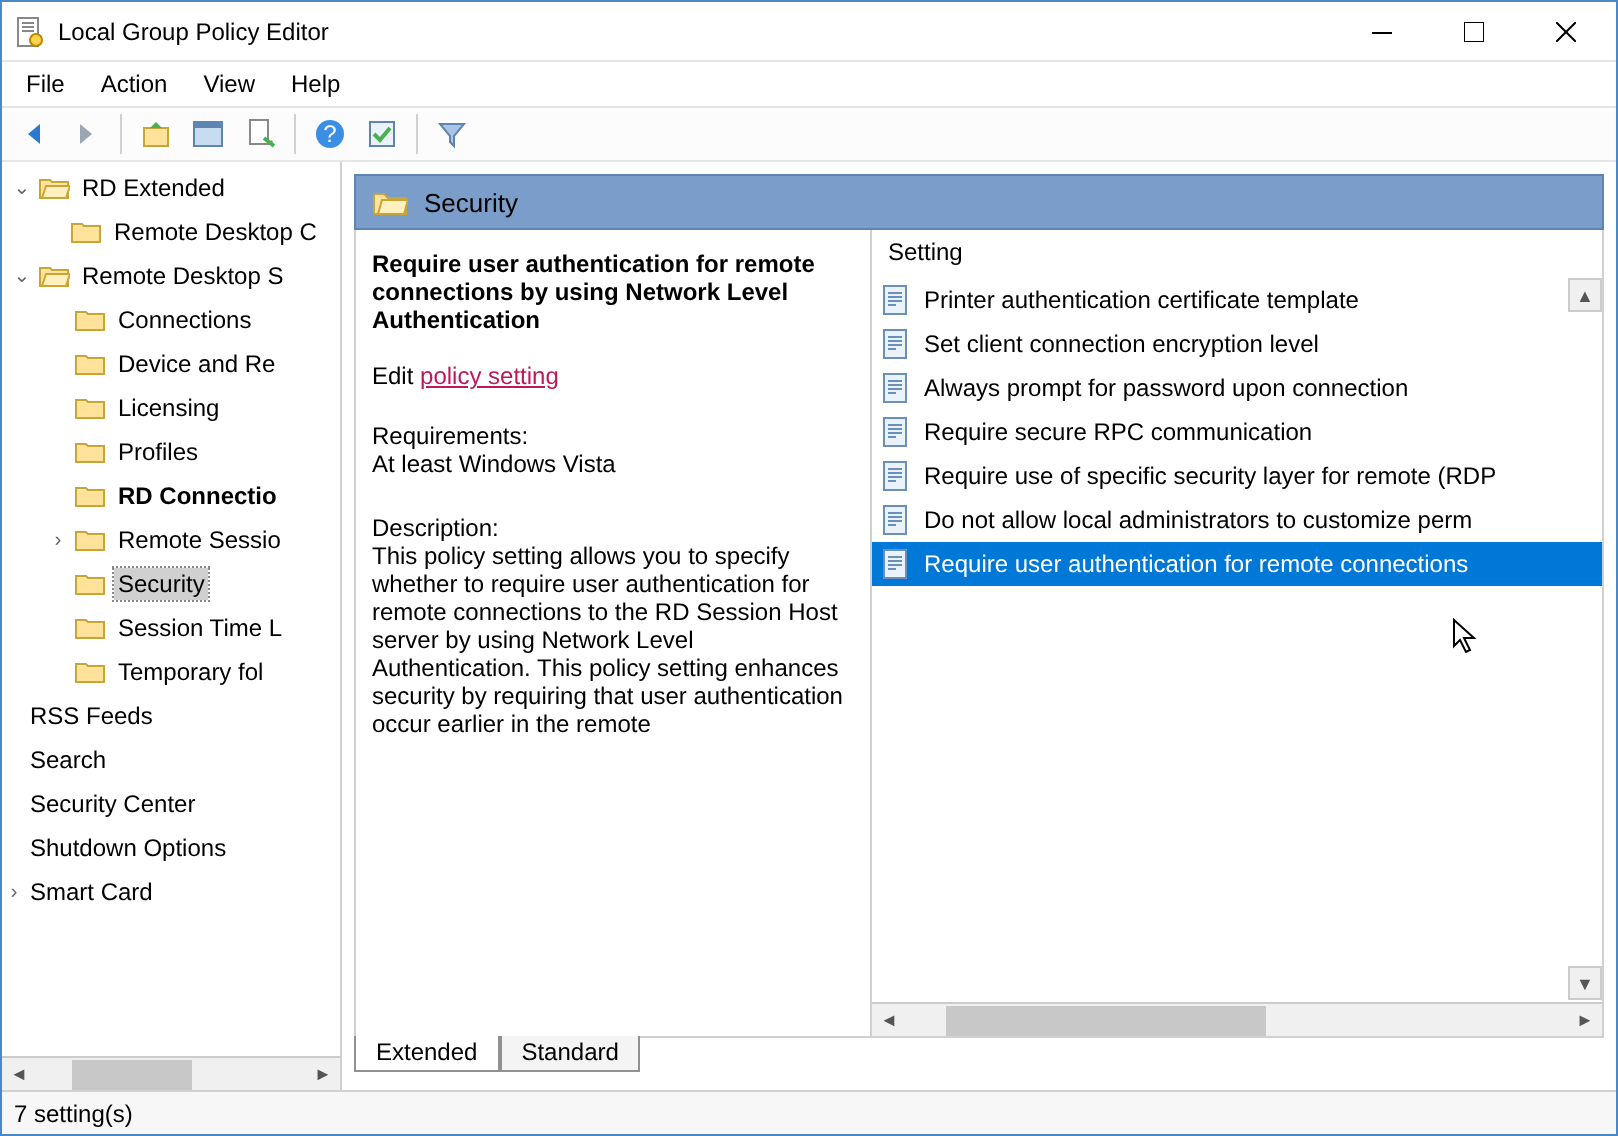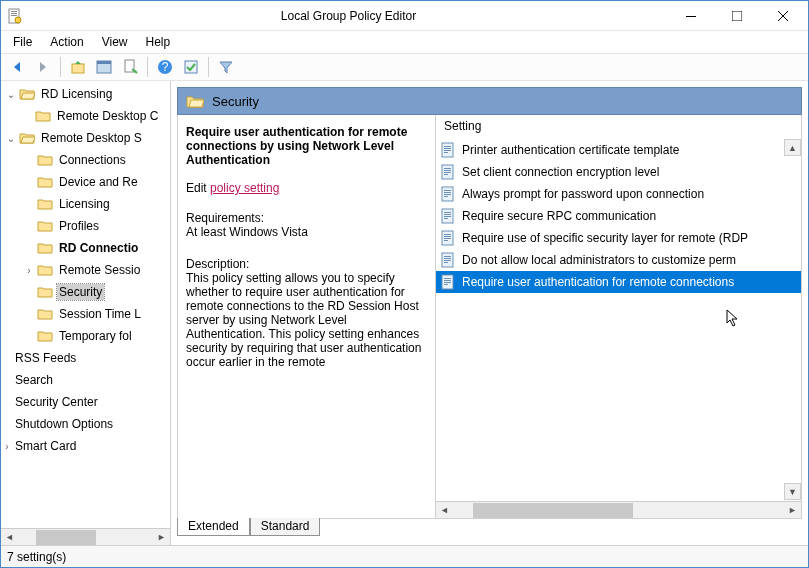--- a/index.html
+++ b/index.html
@@ -1,19 +1,19 @@
 <!DOCTYPE html>
 <html><head>
 <meta charset="utf-8">
 <style>
   * { box-sizing: border-box; margin: 0; padding: 0; font-family: "Segoe UI", Tahoma, sans-serif; font-size: 12px; }
   body { width: 809px; height: 568px; background: #fff; border: 1px solid #4a88c7; display: flex; flex-direction: column; overflow: hidden; }
   .titlebar { height: 30px; display: flex; align-items: center; padding: 0 2px 0 6px; background: #fff; border-bottom: 1px solid #e5e5e5; }
   .titlebar .app-icon { width: 16px; height: 16px; margin-right: 6px; }
-  .titlebar .title { flex: 1; font-size: 12px; text-align: center; }
+  .titlebar .title { flex: 1; font-size: 12px; }
   .titlebar .winbtn { width: 46px; height: 30px; display: flex; align-items: center; justify-content: center; }
   .menubar { height: 22px; display: flex; align-items: center; padding: 0 4px; gap: 2px; }
   .menubar .m { padding: 2px 8px; }
   .toolbar { height: 28px; border-top: 1px solid #e5e5e5; border-bottom: 1px solid #e5e5e5; display: flex; align-items: center; padding: 0 4px; gap: 2px; background: #fcfcfc; }
   .toolbar .btn { width: 24px; height: 24px; display: flex; align-items: center; justify-content: center; border: 1px solid transparent; }
   .toolbar .sep { width: 1px; height: 20px; background: #d0d0d0; margin: 0 3px; }
   .main { flex: 1; display: flex; min-height: 0; }
   .tree { width: 170px; border-right: 1px solid #d0d0d0; display: flex; flex-direction: column; }
   .tree-inner { flex: 1; overflow: hidden; padding-top: 2px; }
   .tree-row { display: flex; align-items: center; height: 22px; white-space: nowrap; overflow: hidden; padding-left: 4px; }
@@ -150,21 +150,21 @@
   <div class="tree">
     <div class="tree-inner" id="tree-inner">
         <div class="tree-row" style="padding-left: 4px;">
           <span class="twisty">⌄</span>
           <span class="fld">
             <svg width="16" height="14">
               <path d="M1 3 L6 3 L7 4 L15 4 L15 12 L1 12 Z" fill="#ffe39a" stroke="#c9a437"></path>
               <path d="M2 12 L4 6 L16 6 L14 12 Z" fill="#fff0c0" stroke="#c9a437"></path>
             </svg>
           </span>
-          <span class="lbl">RD Licensing</span>
+          <span class="lbl">RD Extended</span>
         </div>
         <div class="tree-row" style="padding-left: 20px;">
           <span class="twisty"></span>
           <span class="fld">
             <svg width="16" height="14">
               <path d="M1 3 L6 3 L7 4 L15 4 L15 12 L1 12 Z" fill="#ffe39a" stroke="#c9a437"></path>
             </svg>
           </span>
           <span class="lbl">Remote Desktop C</span>
         </div>

